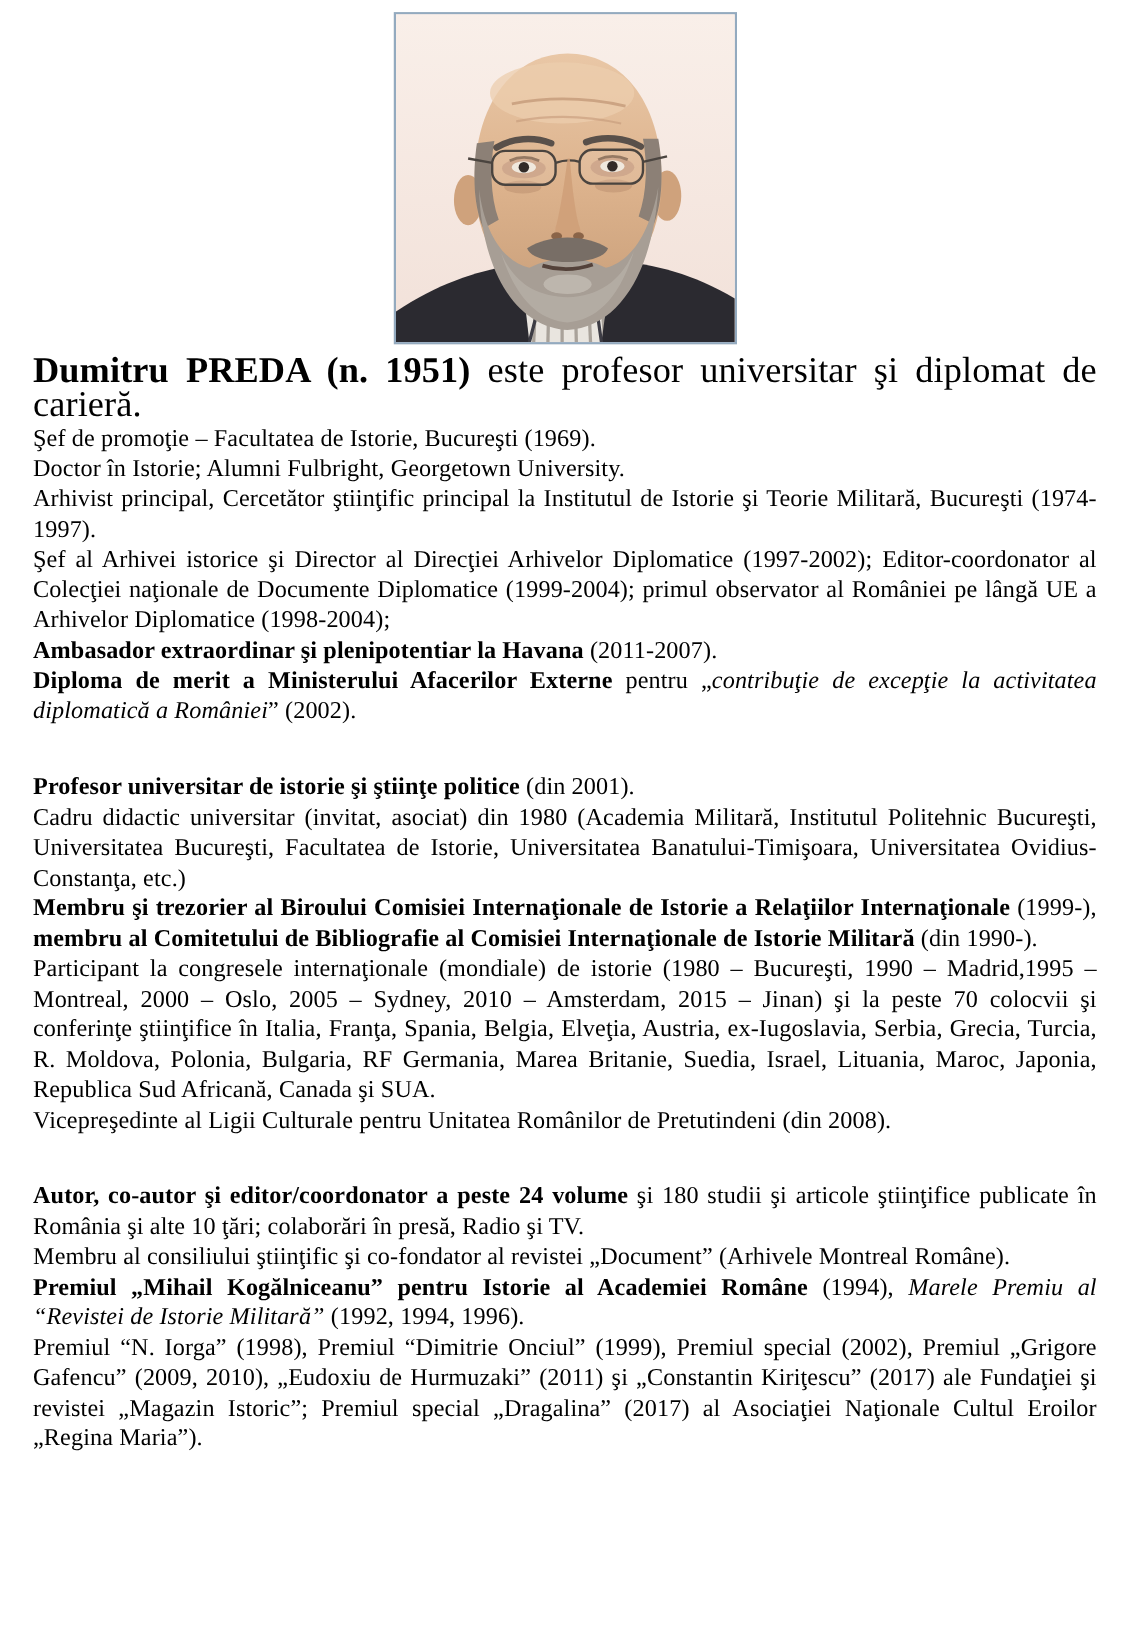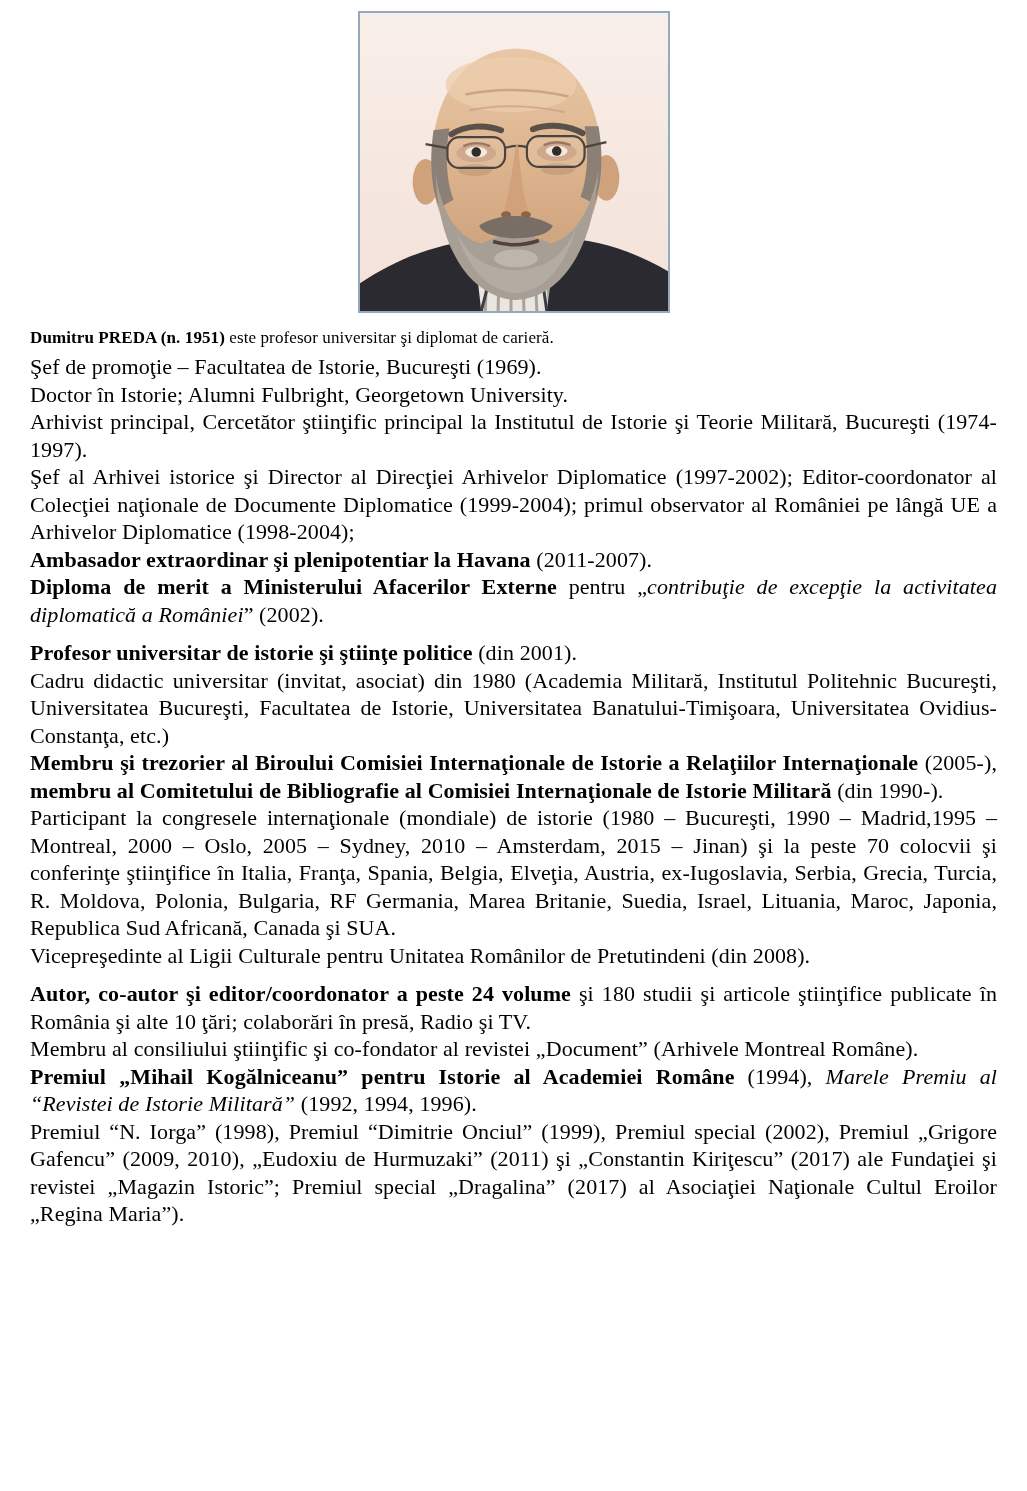--- a/index.html
+++ b/index.html
@@ -34,25 +34,25 @@
     text-align: justify;
     font-size: 22px;
     line-height: 27.5px;
     letter-spacing: 0.1px;
   }
   .content p {
     margin: 0;
     padding: 0;
   }
   .content p.lead {
-    font-size: 17px;
+    font-size: 33px;
     line-height: 31px;
   }
   .content p.gap-before {
-    margin-top: 11px;
+    margin-top: 42px;
   }
   .run.b  { font-weight: 700; }
   .run.i  { font-style: italic; }
 </style>
 </head>
 <body>
 
 <div class="page">
 
   <div class="photo-frame">
@@ -139,21 +139,21 @@
   <div class="content">
     <p class="lead"><span class="run b">Dumitru PREDA (n. 1951)</span><span class="run r"> este profesor universitar şi diplomat de carieră.</span></p>
     <p><span class="run r">Şef de promoţie – Facultatea de Istorie, Bucureşti (1969).</span></p>
     <p><span class="run r">Doctor în Istorie; Alumni Fulbright, Georgetown University.</span></p>
     <p><span class="run r">Arhivist principal, Cercetător ştiinţific principal la Institutul de Istorie şi Teorie Militară, Bucureşti (1974-1997).</span></p>
     <p><span class="run r">Şef al Arhivei istorice şi Director al Direcţiei Arhivelor Diplomatice (1997-2002); Editor-coordonator al Colecţiei naţionale de Documente Diplomatice (1999-2004); primul observator al României pe lângă UE a Arhivelor Diplomatice (1998-2004);</span></p>
     <p><span class="run b">Ambasador extraordinar şi plenipotentiar la Havana</span><span class="run r"> (2011-2007).</span></p>
     <p><span class="run b">Diploma de merit a Ministerului Afacerilor Externe</span><span class="run r"> pentru „</span><span class="run i">contribuţie de excepţie la activitatea diplomatică a României</span><span class="run r">” (2002).</span></p>
     <p class="gap-before"><span class="run b">Profesor universitar de istorie şi ştiinţe politice</span><span class="run r"> (din 2001).</span></p>
     <p><span class="run r">Cadru didactic universitar (invitat, asociat) din 1980 (Academia Militară, Institutul Politehnic Bucureşti, Universitatea Bucureşti, Facultatea de Istorie, Universitatea Banatului-Timişoara, Universitatea Ovidius-Constanţa, etc.)</span></p>
-    <p><span class="run b">Membru şi trezorier al Biroului Comisiei Internaţionale de Istorie a Relaţiilor Internaţionale</span><span class="run r"> (2005-), </span><span class="run b">membru al Comitetului de Bibliografie al Comisiei Internaţionale de Istorie Militară</span><span class="run r"> (din 1990-).</span></p>
+    <p><span class="run b">Membru şi trezorier al Biroului Comisiei Internaţionale de Istorie a Relaţiilor Internaţionale</span><span class="run r"> (1999-), </span><span class="run b">membru al Comitetului de Bibliografie al Comisiei Internaţionale de Istorie Militară</span><span class="run r"> (din 1990-).</span></p>
     <p><span class="run r">Participant la congresele internaţionale (mondiale) de istorie (1980 – Bucureşti, 1990 – Madrid,1995 – Montreal, 2000 – Oslo, 2005 – Sydney, 2010 – Amsterdam, 2015 – Jinan) şi la peste 70 colocvii şi conferinţe ştiinţifice în Italia, Franţa, Spania, Belgia, Elveţia, Austria, ex-Iugoslavia, Serbia, Grecia, Turcia,  R. Moldova, Polonia, Bulgaria, RF Germania, Marea Britanie, Suedia, Israel, Lituania, Maroc, Japonia, Republica Sud Africană, Canada şi SUA.</span></p>
     <p><span class="run r">Vicepreşedinte al Ligii Culturale pentru Unitatea Românilor de Pretutindeni (din 2008).</span></p>
     <p class="gap-before"><span class="run b">Autor, co-autor şi editor/coordonator a peste 24 volume</span><span class="run r"> şi 180 studii şi articole ştiinţifice publicate în România şi alte 10 ţări; colaborări în presă, Radio şi TV.</span></p>
     <p><span class="run r">Membru al consiliului ştiinţific şi co-fondator al revistei „Document” (Arhivele Montreal Române).</span></p>
     <p><span class="run b">Premiul „Mihail Kogălniceanu” pentru Istorie al Academiei Române</span><span class="run r"> (1994), </span><span class="run i">Marele Premiu al “Revistei de Istorie Militară”</span><span class="run r"> (1992, 1994, 1996).</span></p>
     <p><span class="run r">Premiul “N. Iorga” (1998), Premiul “Dimitrie Onciul” (1999), Premiul special (2002), Premiul „Grigore Gafencu” (2009, 2010), „Eudoxiu de Hurmuzaki” (2011) şi „Constantin Kiriţescu” (2017) ale Fundaţiei şi revistei „Magazin Istoric”; Premiul special „Dragalina” (2017) al Asociaţiei Naţionale Cultul Eroilor „Regina Maria”).</span></p>
   </div>
 
 </div>
 

